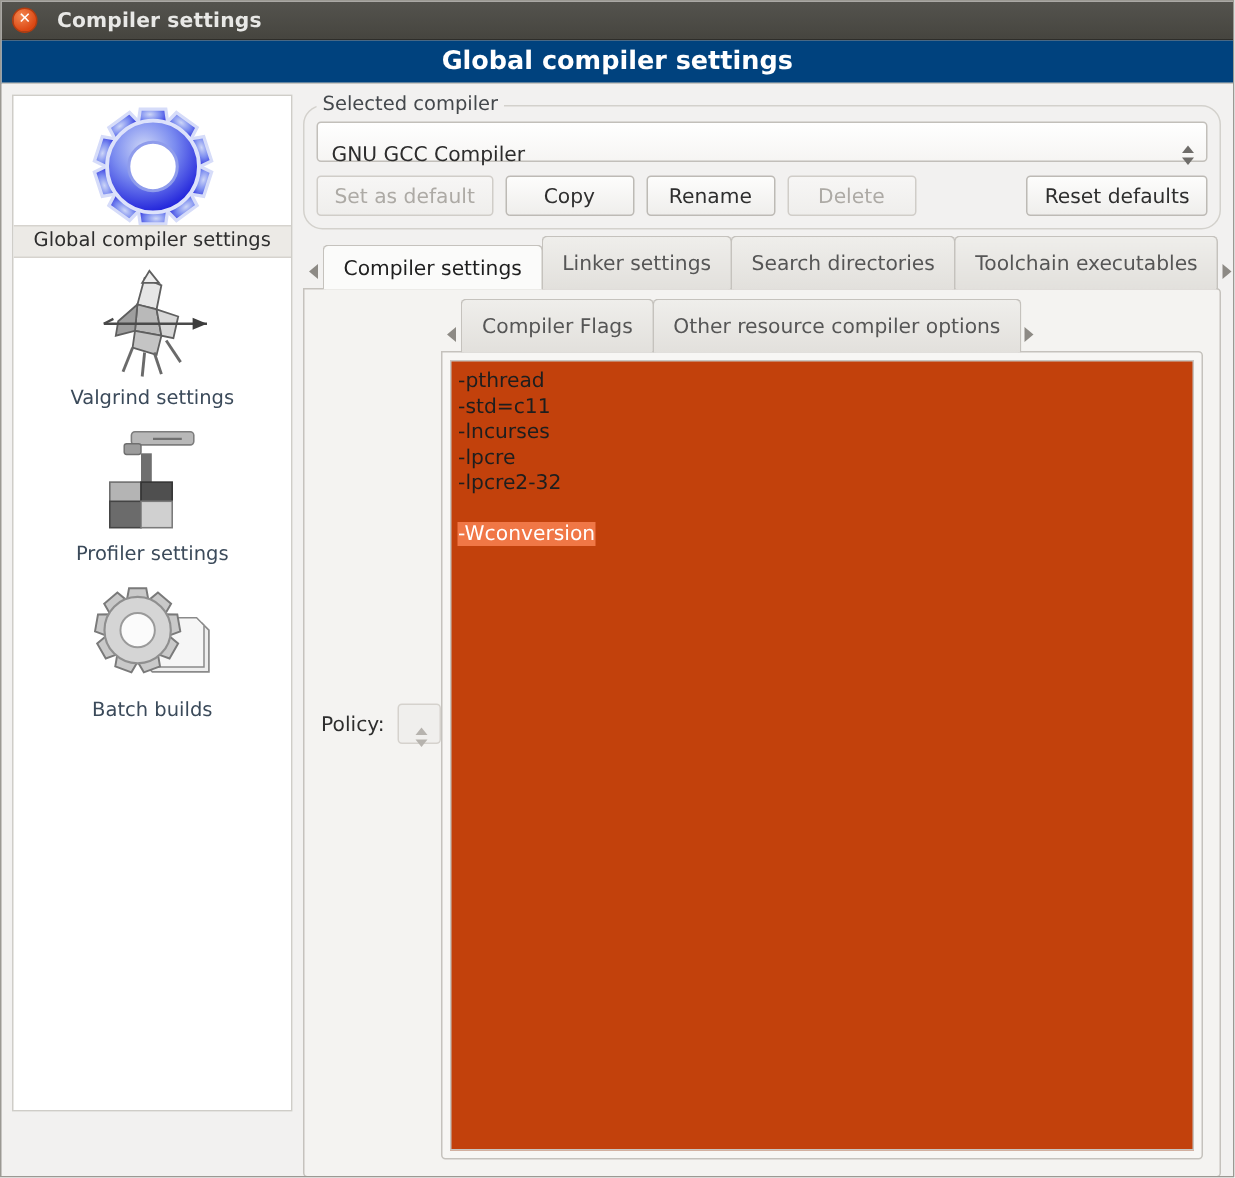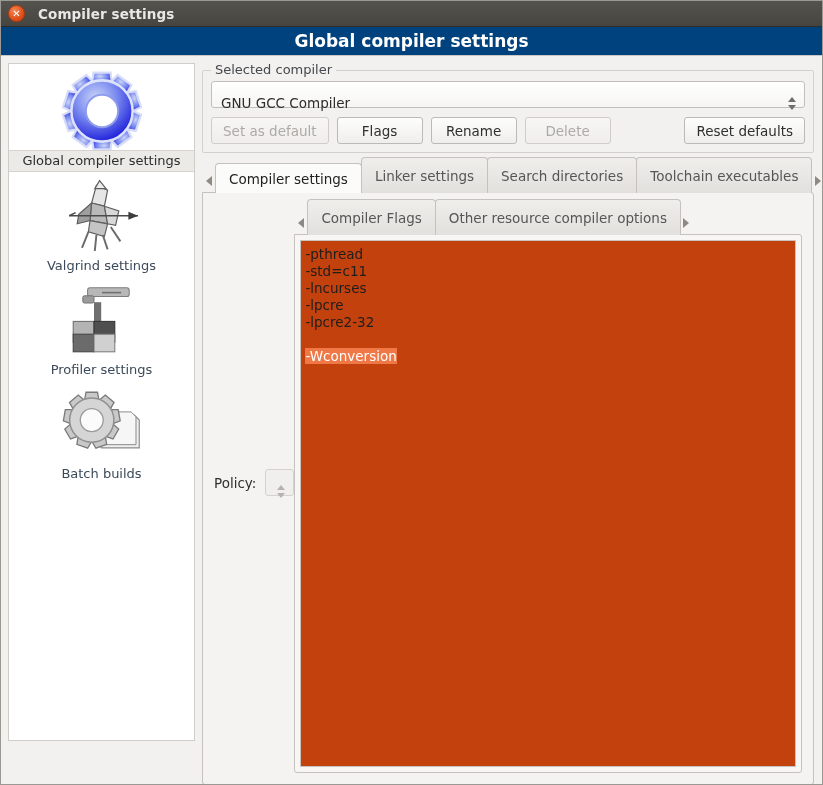--- a/index.html
+++ b/index.html
@@ -118,21 +118,21 @@
     flex: 1;
     padding: 7px 8px 0 3px;
     display: flex;
     flex-direction: column;
     min-width: 0;
   }
 
   
   .groupbox {
     border: 1px solid #d3d1cc;
-    border-radius: 2px;
+    border-radius: 13px;
     padding: 10px 8px 8px 8px;
     position: relative;
     margin-top: 7px;
     background: transparent;
   }
   .groupbox > .gb-title {
     position: absolute;
     top: -9px; left: 8px;
     background: #f2f1f0;
     padding: 0 4px;
@@ -451,21 +451,21 @@
         <div class="combo">
           <div class="val">GNU GCC Compiler</div>
           <div class="spin">
             <div class="up"></div>
               <div class="dn"></div>
           </div>
         </div>
 
         <div class="btn-row">
           <div class="btn disabled">Set as default</div>
-          <div class="btn">Flags</div>
+          <div class="btn">Copy</div>
           <div class="btn">Rename</div>
           <div class="btn disabled">Delete</div>
           <div class="btn push-right">Reset defaults</div>
         </div>
       </div>
 
       <div class="tabwidget">
         <div class="tabbar">
           <div class="tab-scroll">
               <div class="tri-left"></div>

